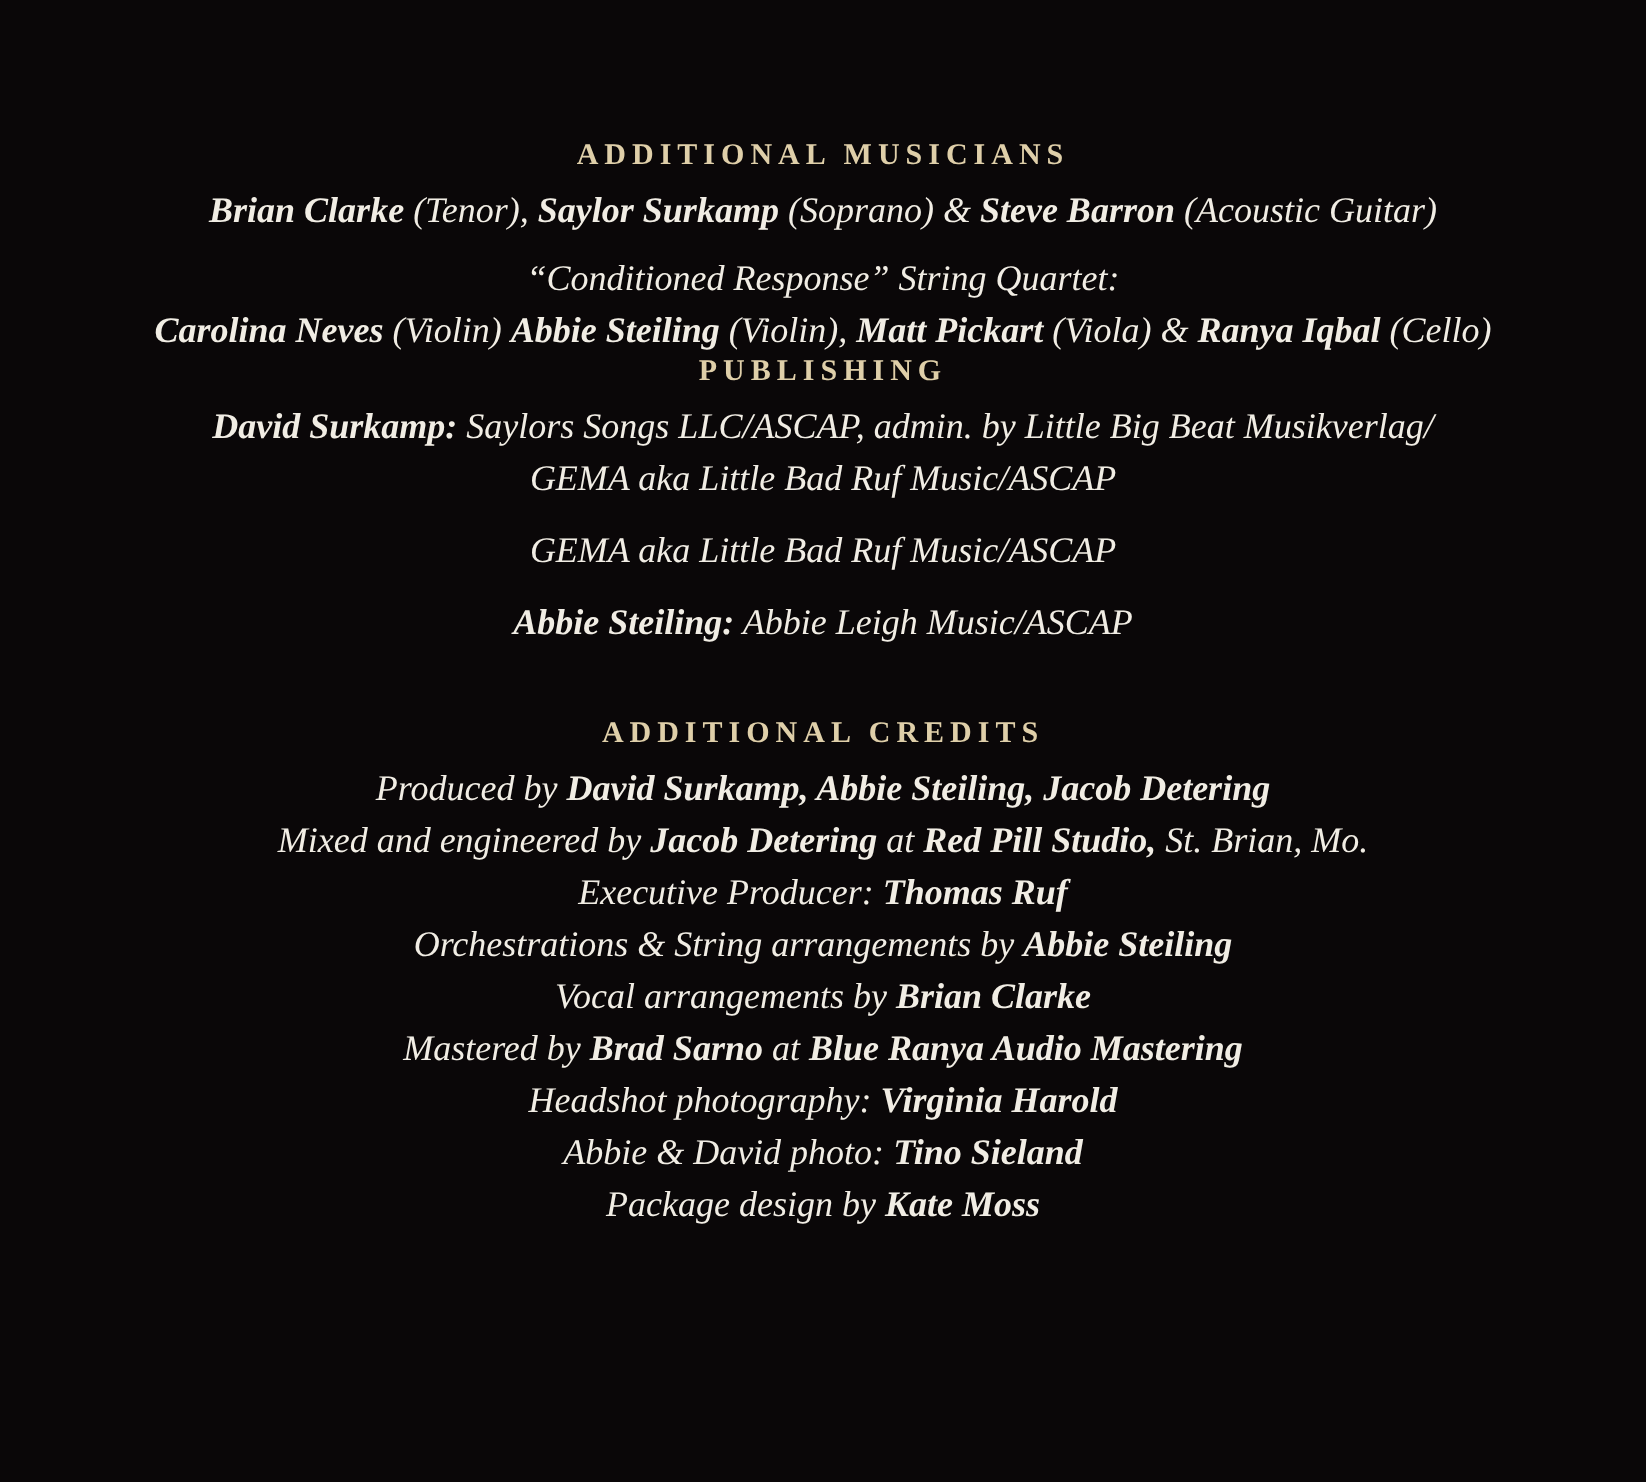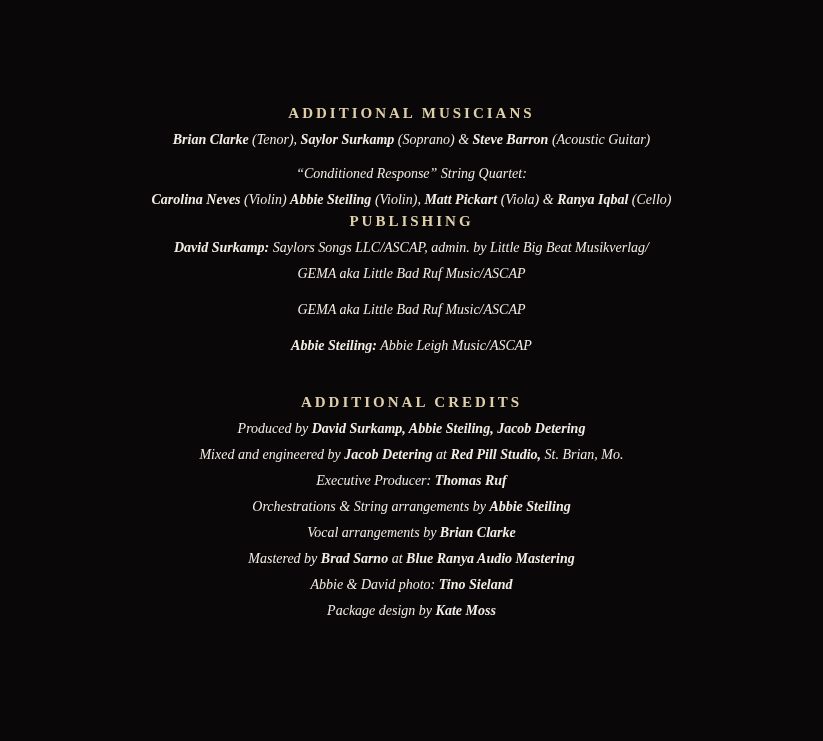--- a/index.html
+++ b/index.html
@@ -4,36 +4,36 @@
 <style>
   html,body{margin:0;padding:0;background:#0a0708;}
   .canvas{
     position:relative;
     width:823px;height:741px;
     background:#0a0708;
     overflow:hidden;
     font-family:"Liberation Serif",serif;
     color:#f1ede4;
   }
-  .inner{padding-top:105px;text-align:center;}
+  .inner{padding-top:70px;text-align:center;}
   .heading{
     margin:0 0 6px 0;
     font-size:15px;
     font-weight:bold;
     font-style:normal;
     letter-spacing:3px;
     line-height:16px;
     color:#dfcfa9;
   }
   .sec-publishing .heading{}
   .sec-credits .heading{margin-top:35px;font-family:Liberation Serif, serif;}
   .line{
     margin:0;
     font-style:italic;
-    font-size:14px;
+    font-size:18px;
     line-height:26px;
     white-space:nowrap;
   }
   .b{font-weight:bold;}
   .quartet-title{margin-top:8px;}
   .entry{margin:0 0 10px 0;}
   .entry:last-child{margin-bottom:0;}
 </style>
 </head>
 <body>
@@ -63,18 +63,19 @@
     </section>
 
     <section class="sec-credits">
       <h2 class="heading">ADDITIONAL CREDITS</h2>
       <p class="line"><span>Produced by </span><span class="b">David Surkamp, Abbie Steiling, Jacob Detering</span></p>
       <p class="line"><span>Mixed and engineered by </span><span class="b">Jacob Detering</span><span> at </span><span class="b">Red Pill Studio,</span><span> St. Brian, Mo.</span></p>
       <p class="line"><span>Executive Producer: </span><span class="b">Thomas Ruf</span></p>
       <p class="line"><span>Orchestrations &amp; String arrangements by </span><span class="b">Abbie Steiling</span></p>
       <p class="line"><span>Vocal arrangements by </span><span class="b">Brian Clarke</span></p>
       <p class="line"><span>Mastered by </span><span class="b">Brad Sarno</span><span> at </span><span class="b">Blue Ranya Audio Mastering</span></p>
+      <p class="line"><span>Headshot photography: </span><span class="b">Virginia Harold</span></p>
       <p class="line"><span>Abbie &amp; David photo: </span><span class="b">Tino Sieland</span></p>
       <p class="line"><span>Package design by </span><span class="b">Kate Moss</span></p>
     </section>
 
   </div>
 </div>
 
 </body></html>

